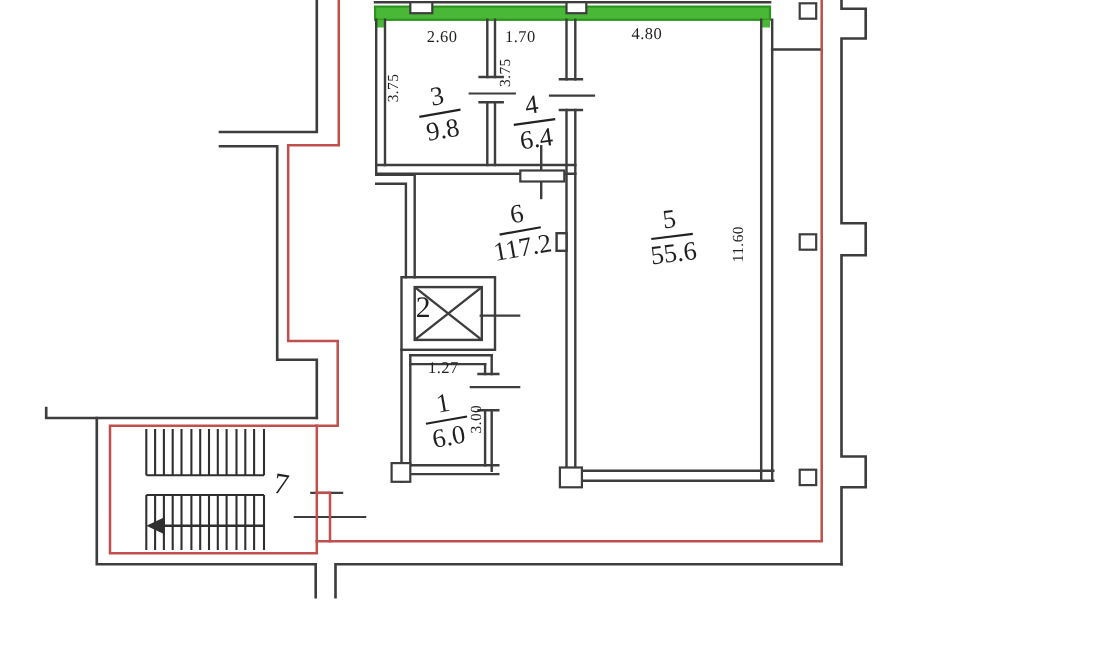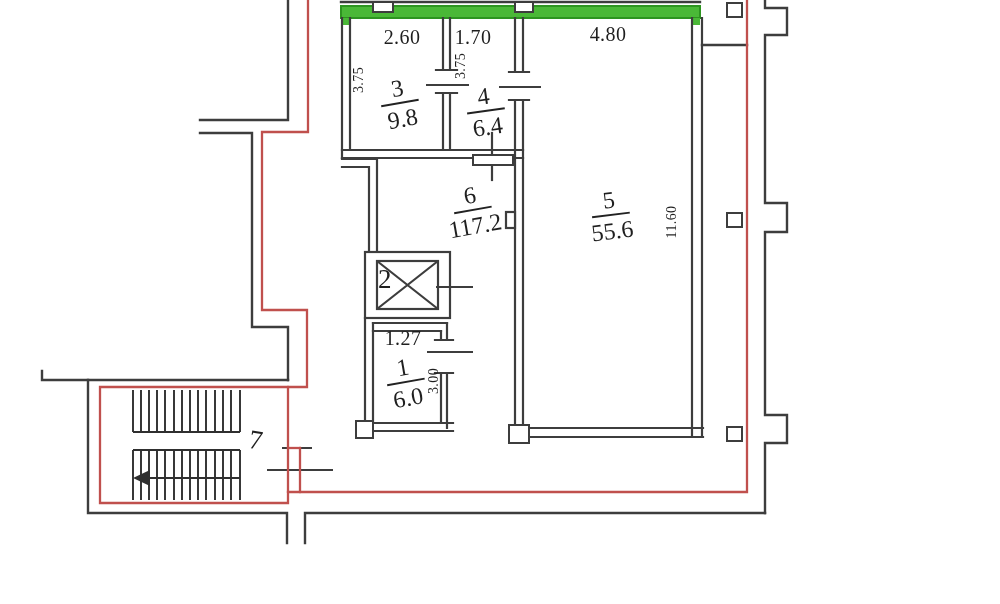--- a/index.html
+++ b/index.html
@@ -2,21 +2,21 @@
 <html><head>
 <meta charset="utf-8">
 <style>
   html,body{margin:0;padding:0;background:#ffffff;}
   .stage{
     position:relative;width:1000px;height:604px;background:#ffffff;
     overflow:hidden;font-family:"Liberation Serif",serif;color:#222;
   }
   .stage svg{position:absolute;left:0;top:0;}
   .lbl{position:absolute;color:#1f1f1f;white-space:nowrap;}
-  .dim{font-size:20px;text-align:center;letter-spacing:.4px;}
+  .dim{font-size:15px;text-align:center;letter-spacing:.4px;}
   .vdim{font-size:14px;text-align:center;transform:rotate(-90deg);transform-origin:center;letter-spacing:.4px;}
   .frac{text-align:center;line-height:1;}
   .frac .num{display:inline-block;padding:0 13px 2px;border-bottom:2.4px solid #222;font-size:24px;line-height:1;}
   .frac .area{font-size:24px;padding-top:3px;line-height:1;}
   .roomnum{font-size:27px;line-height:1;}
 </style>
 </head>
 <body>
 
 <div class="stage">
@@ -104,21 +104,21 @@
     <g stroke="#c0504d" stroke-width="2.3" fill="none" stroke-linecap="square">
       <path d="M308,0 V132 H262 V310 H307 V387 H100 V503 H288 V492 H747 V0"></path>
       <path d="M288,387 V492"></path>
       <path d="M300,448 V492"></path>
       <path d="M288,448 H300"></path>
     </g>
   </svg>
 
   <div class="lbl dim" style="left:362px;top:26px;width:80px;">2.60</div>
   <div class="lbl dim" style="left:437px;top:26px;width:72px;font-family:Liberation Serif, serif;">1.70</div>
-  <div class="lbl dim" style="left:558px;top:23px;width:100px;">4.80</div>
+  <div class="lbl dim" style="left:538px;top:23px;width:100px;">4.80</div>
   <div class="lbl vdim" style="left:334px;top:72px;width:50px;">3.75</div>
   <div class="lbl vdim" style="left:436px;top:58px;width:50px;">3.75</div>
   <div class="lbl vdim" style="left:642px;top:214px;width:60px;">11.60</div>
   <div class="lbl dim" style="left:373px;top:327px;width:60px;">1.27</div>
   <div class="lbl vdim" style="left:409px;top:373px;width:50px;">3.00</div>
 
   <div class="lbl frac" style="left:355px;top:76px;width:90px;transform:rotate(-10deg);">
     <span class="num">3</span>
     <div class="area">9.8</div>
   </div>

